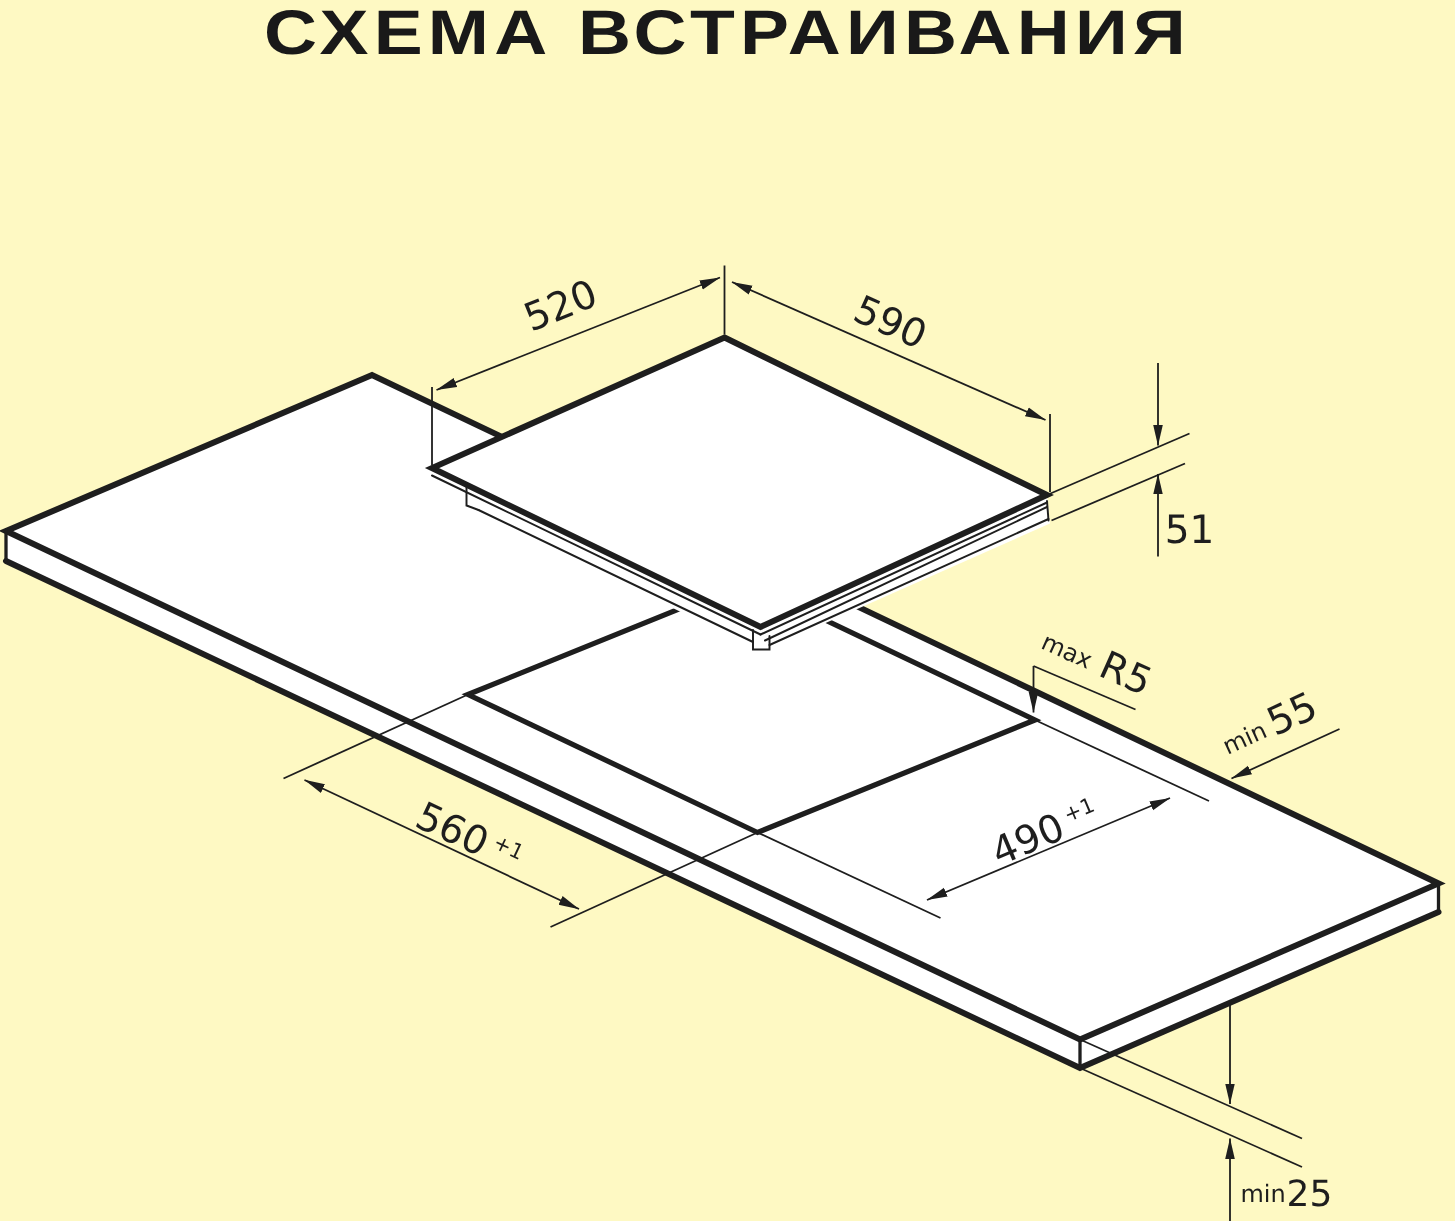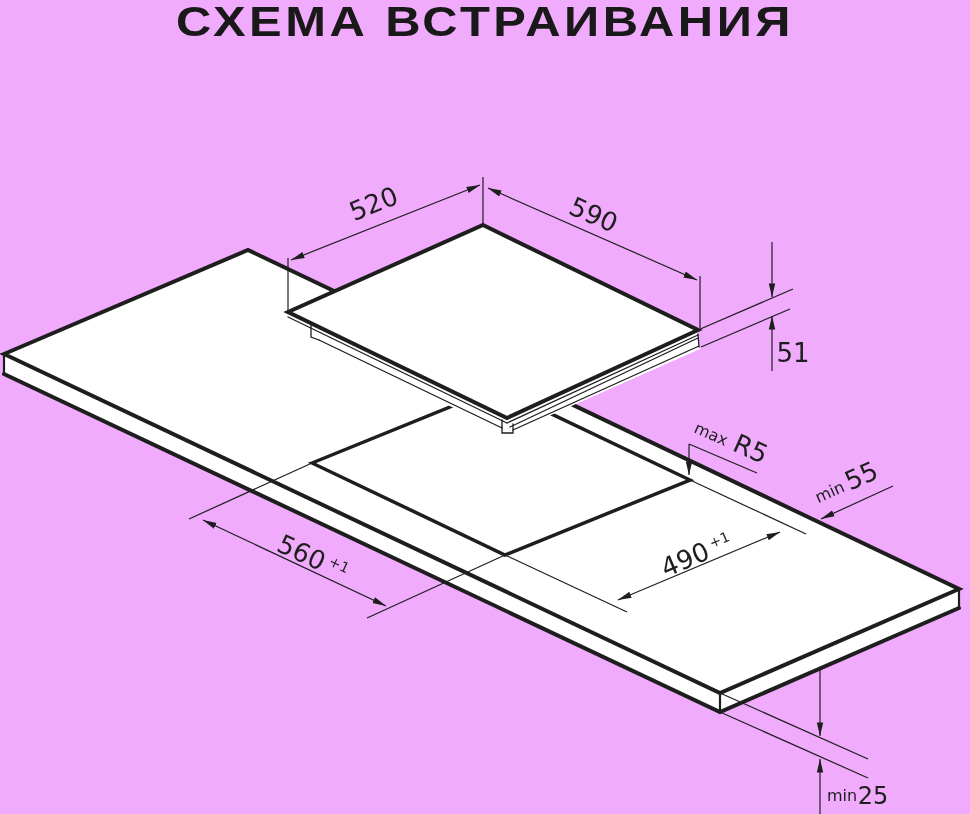--- a/index.html
+++ b/index.html
@@ -4,21 +4,21 @@
 <style>
   html, body {
     margin: 0;
     padding: 0;
     background: #ffffff;
   }
   .stage {
     position: relative;
     width: 970px;
     height: 814px;
-    background: #f0abfc;
+    background: #fef9c3;
     overflow: hidden;
     font-family: "DejaVu Sans", sans-serif;
   }
   svg { display: block; }
   .title-text {
     font-family: "Liberation Sans", sans-serif;
     font-weight: 800;
     font-size: 42px;
     letter-spacing: 3px;
     fill: #191919;

